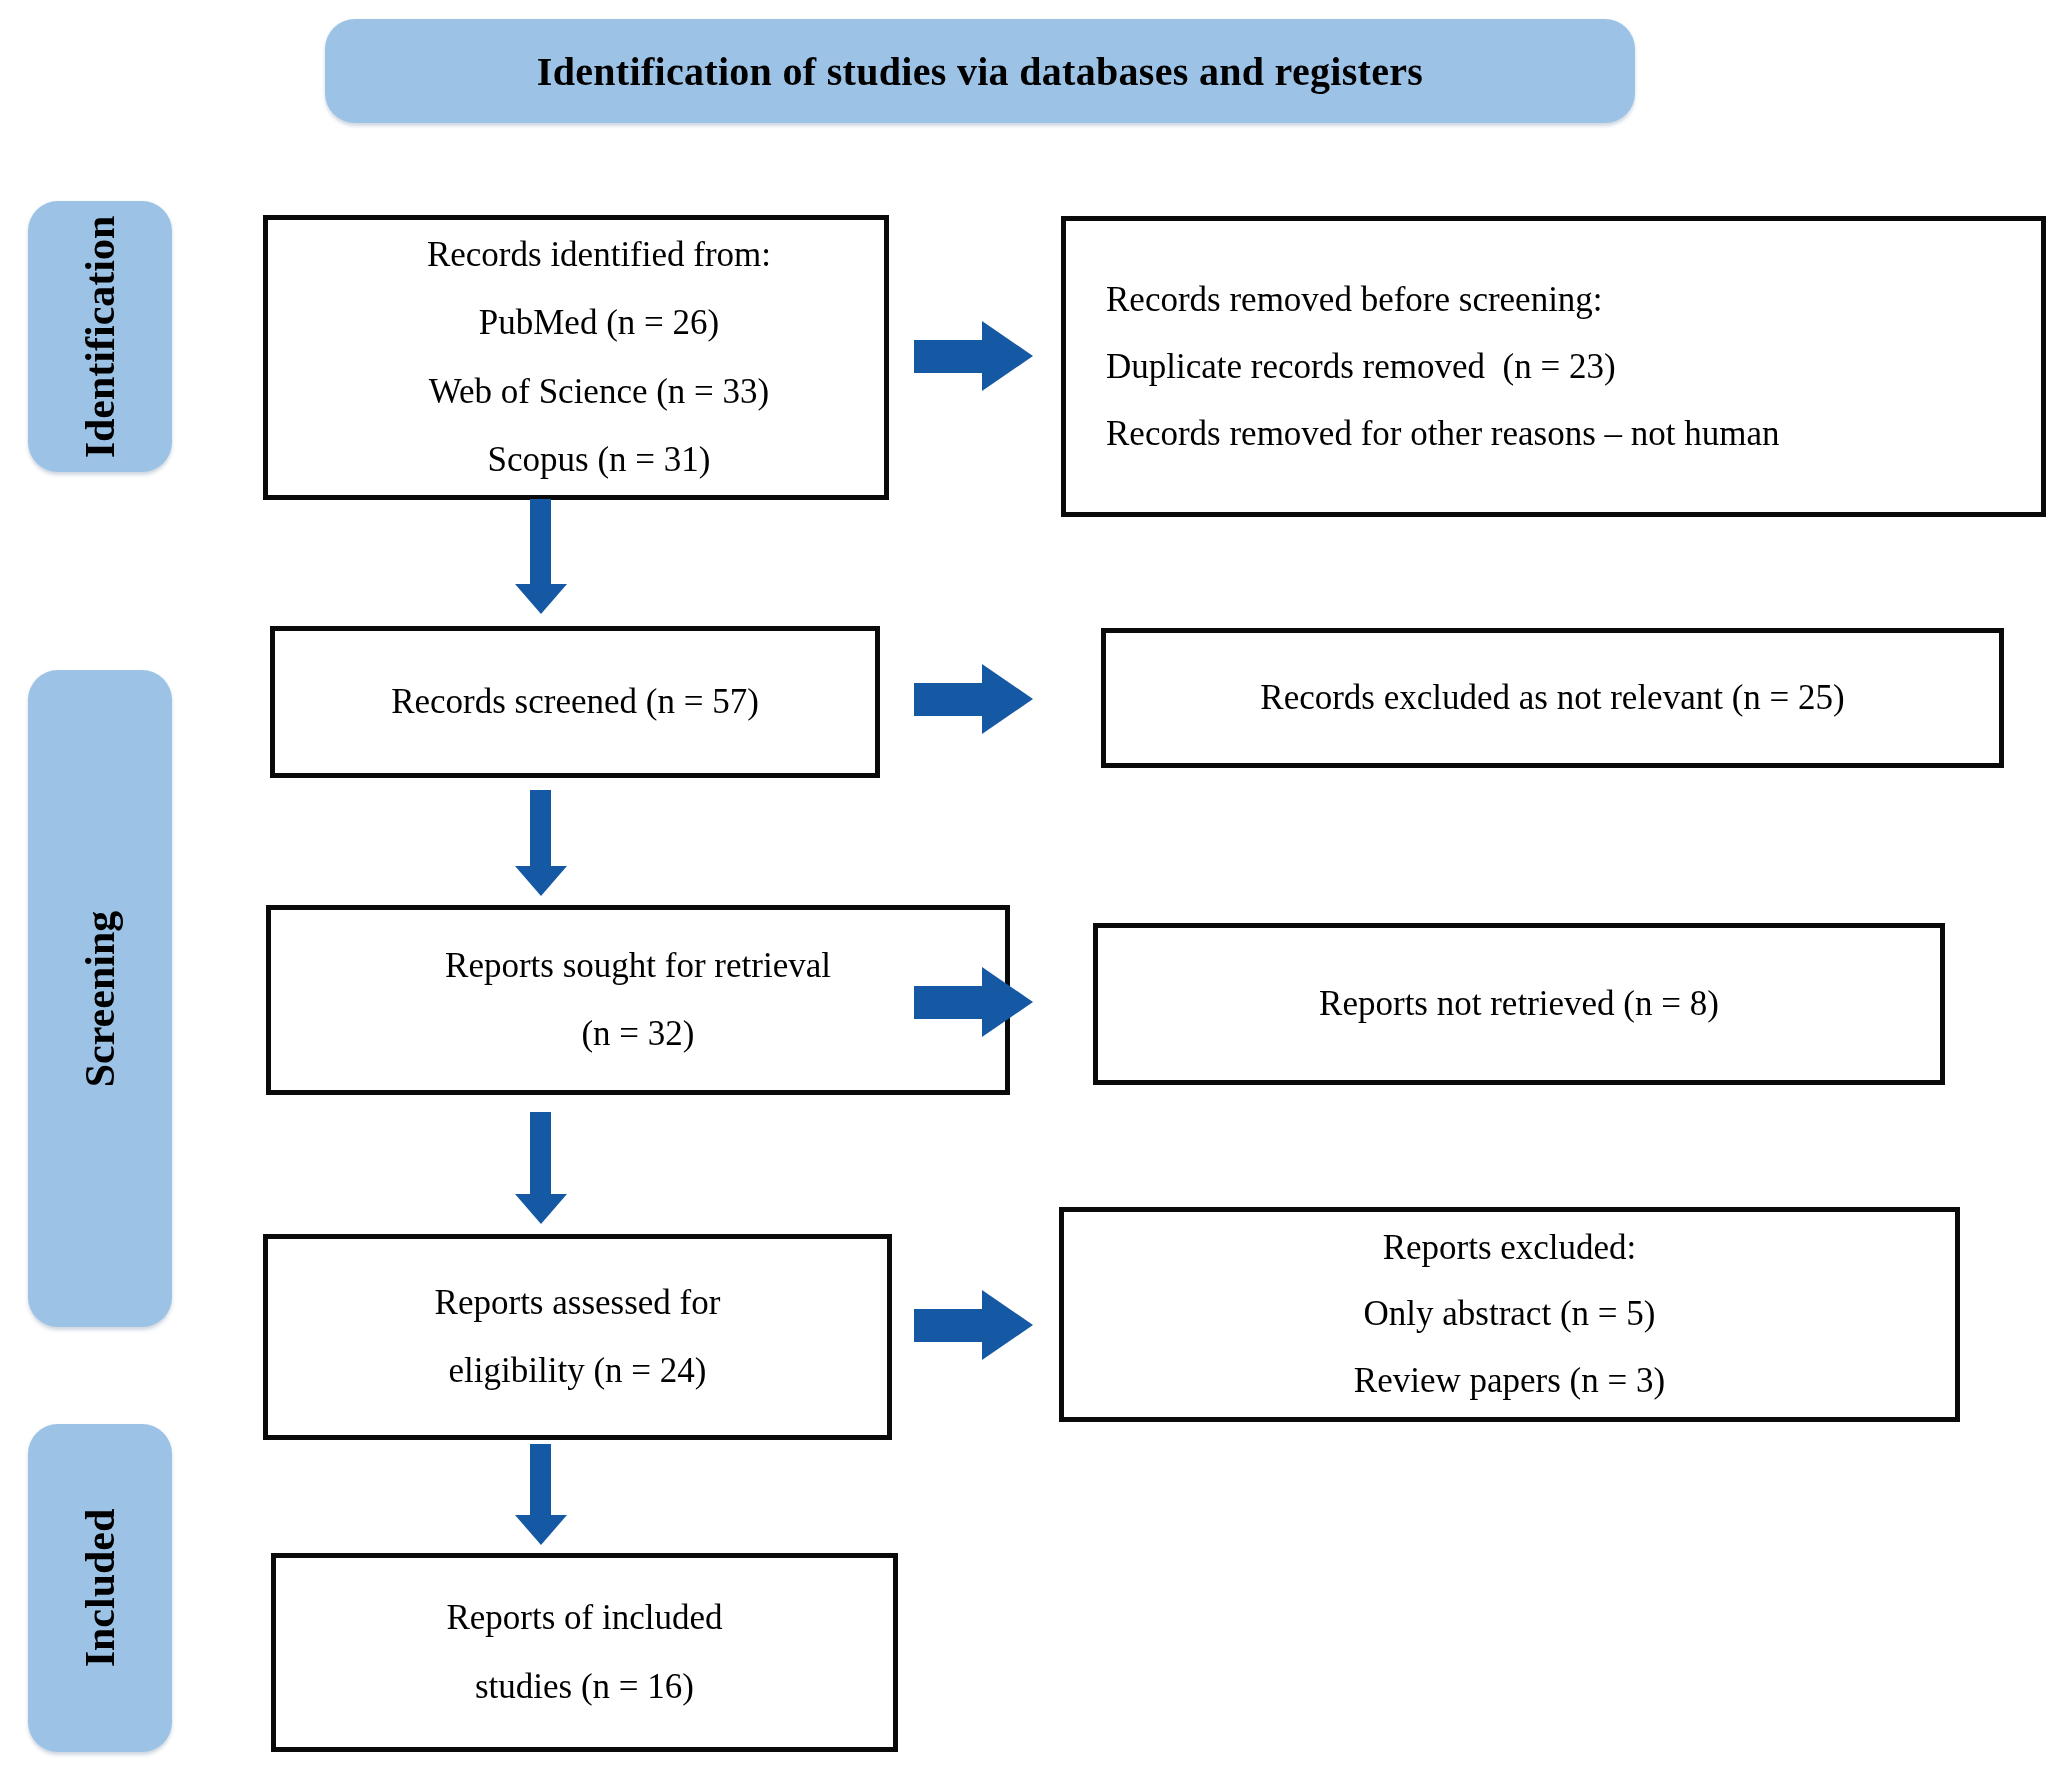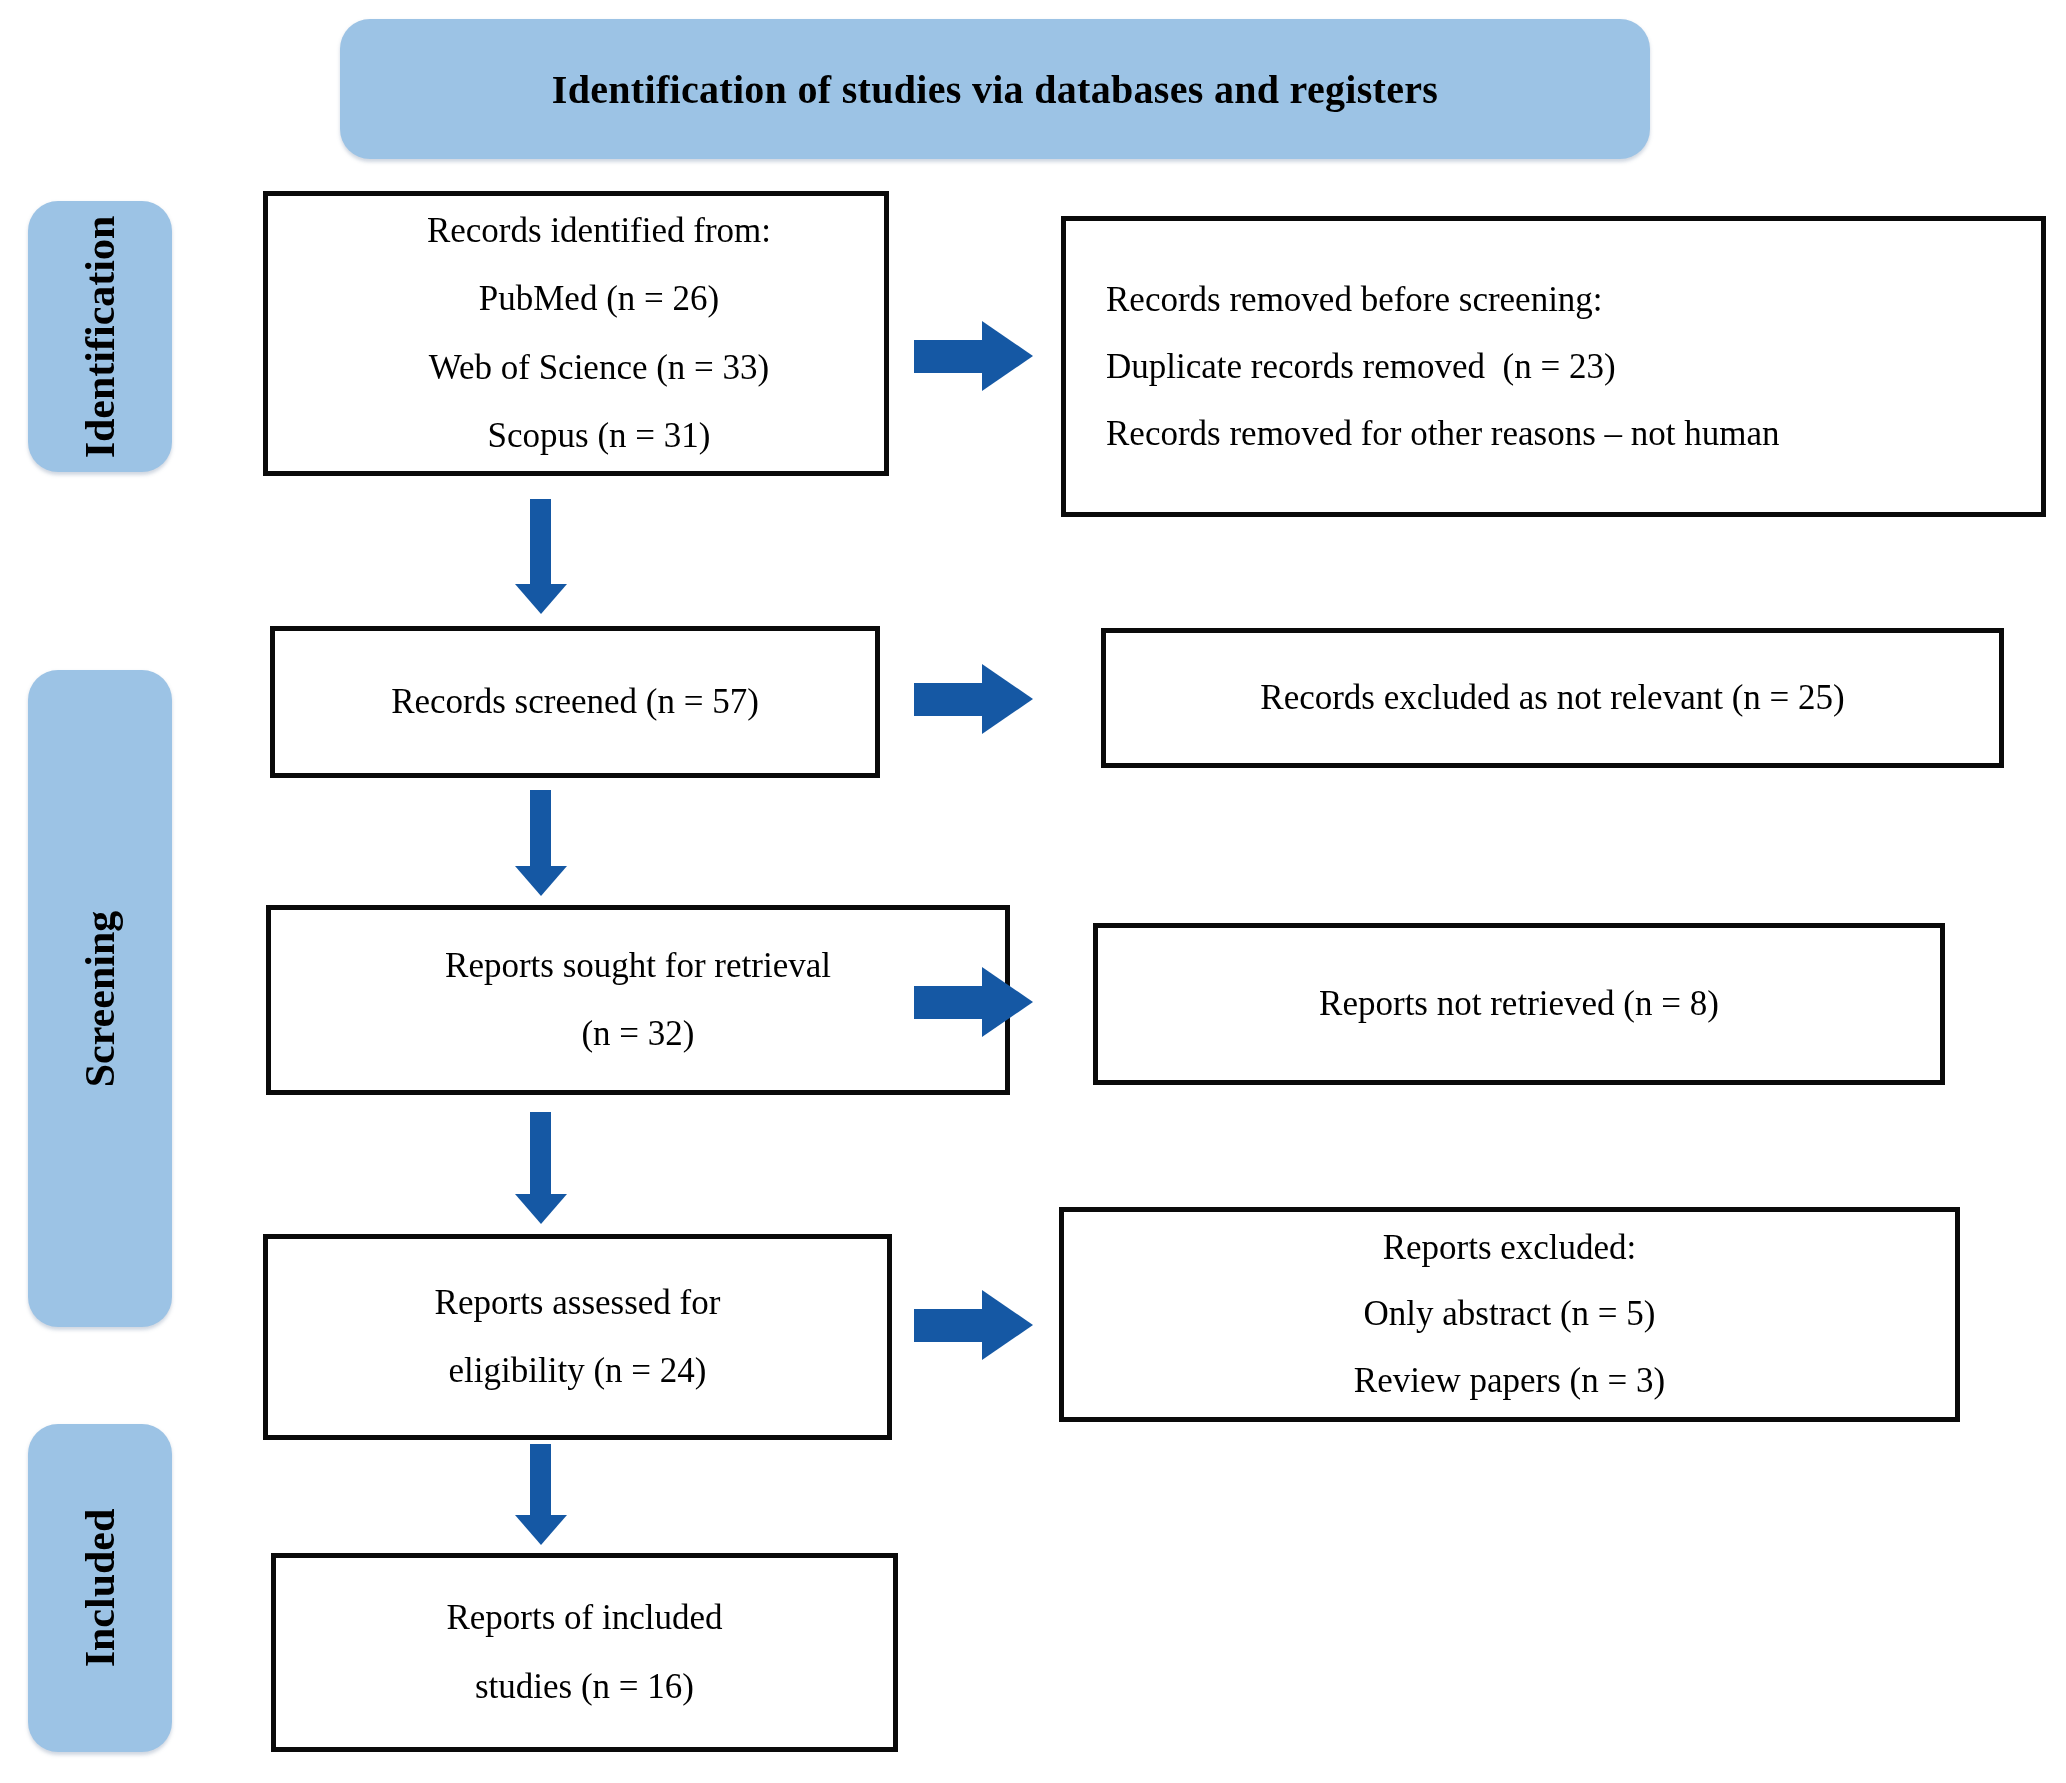--- a/index.html
+++ b/index.html
@@ -101,35 +101,35 @@
     border-top: 30px solid #1558A4;
     border-left: 26.5px solid transparent;
     border-right: 26.5px solid transparent;
   }
 </style>
 </head>
 <body>
 
 <div id="canvas">
 
-  <div class="banner" style="left:340px; top:19px; width:1310px; height:140px;">
+  <div class="banner" style="left:325px; top:19px; width:1310px; height:104px;">
     <span class="title-text">Identification of studies via databases and registers</span>
   </div>
 
   <div class="banner" style="left:28px; top:201px; width:144px; height:271px;">
     <span class="stage-text">Identification</span>
   </div>
   <div class="banner" style="left:28px; top:670px; width:144px; height:657px;">
     <span class="stage-text">Screening</span>
   </div>
   <div class="banner" style="left:28px; top:1424px; width:144px; height:328px;">
     <span class="stage-text">Included</span>
   </div>
 
-  <div class="fbox" style="left:263px; top:191px; width:626px; height:285px;padding-left:46px;">
+  <div class="fbox" style="left:263px; top:215px; width:626px; height:285px;padding-left:46px;">
     <div class="line">Records identified from:</div>
     <div class="line">PubMed (n = 26)</div>
     <div class="line">Web of Science (n = 33)</div>
     <div class="line">Scopus (n = 31)</div>
   </div>
 
   <div class="fbox align-left" style="left:1061px; top:216px; width:985px; height:301px;padding-left:40px;">
     <div class="line">Records removed before screening:</div>
     <div class="line">Duplicate records removed  (n = 23)</div>
     <div class="line">Records removed for other reasons – not human</div>

